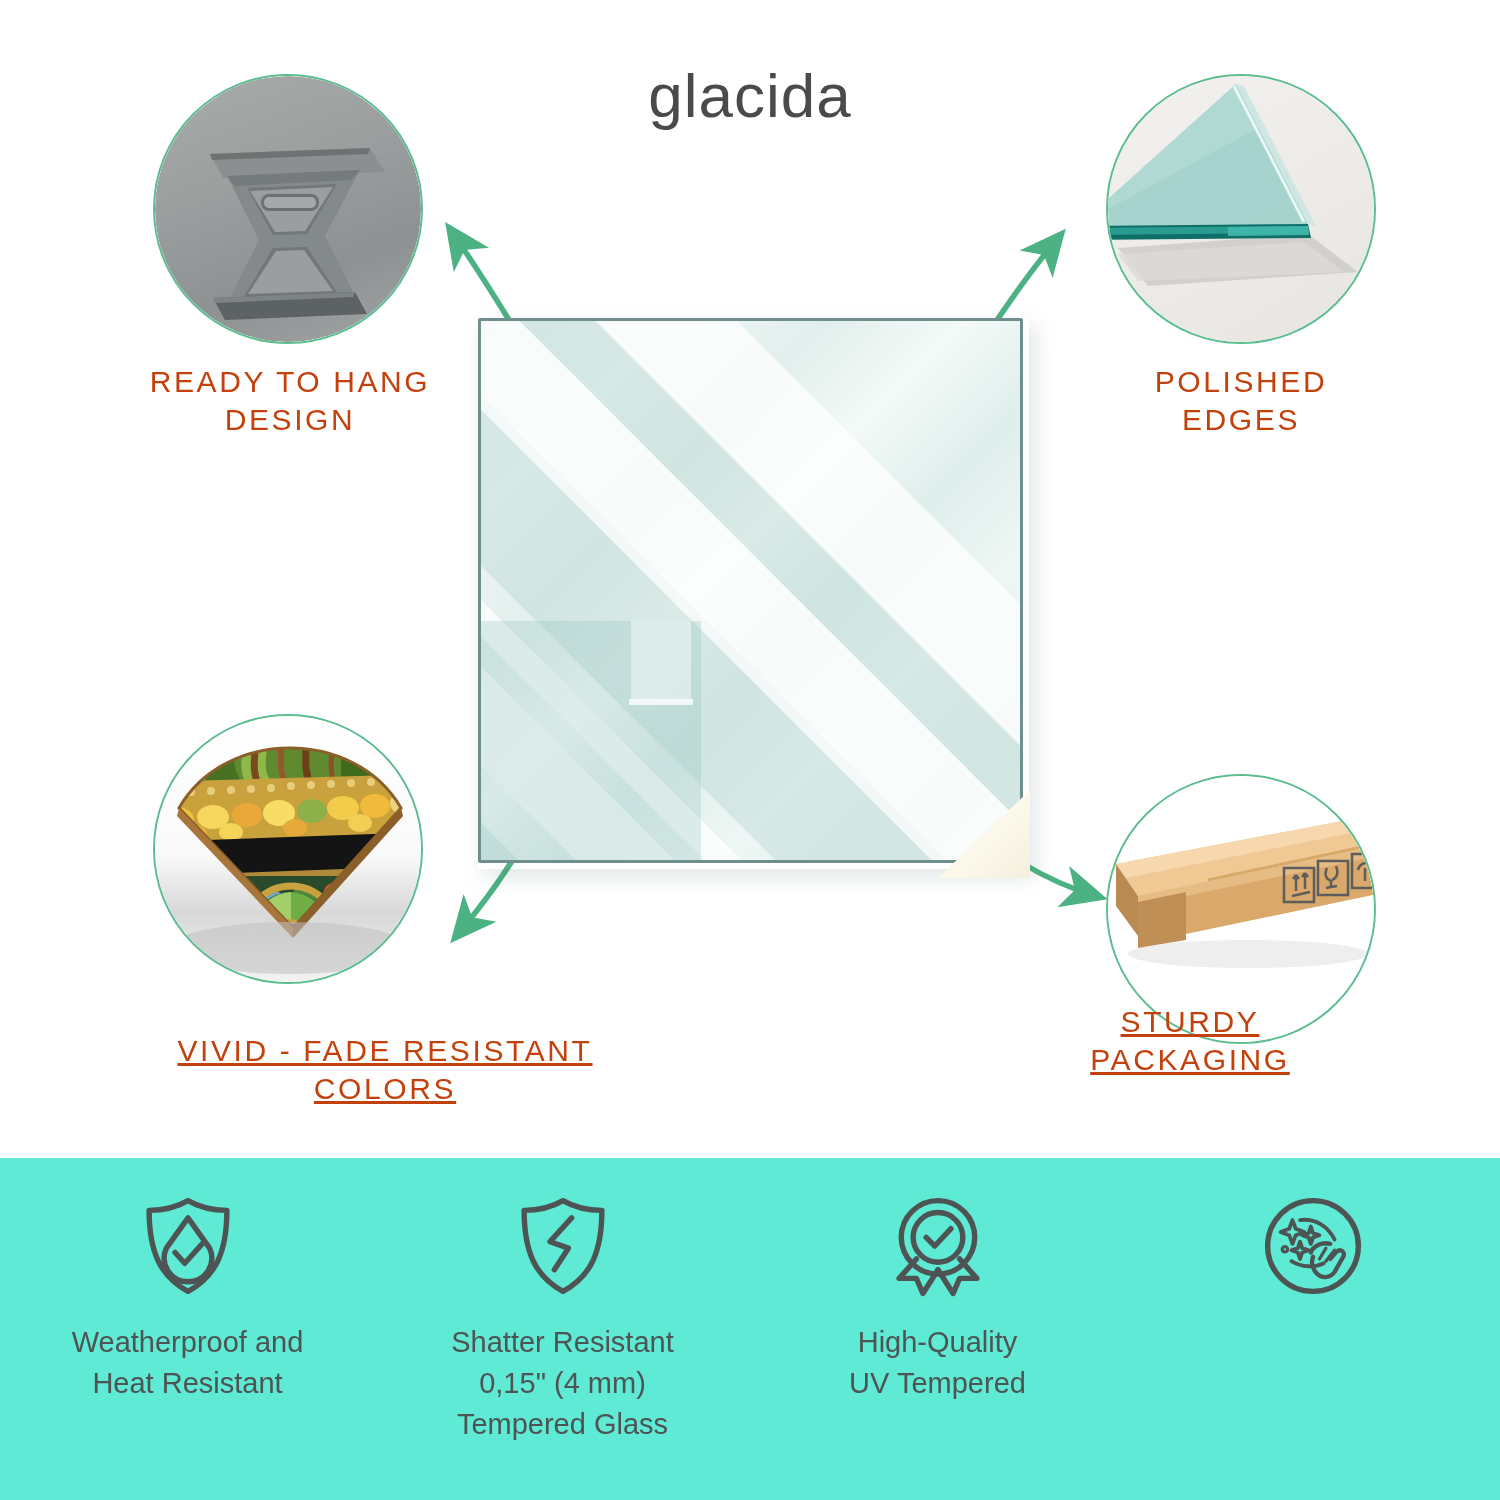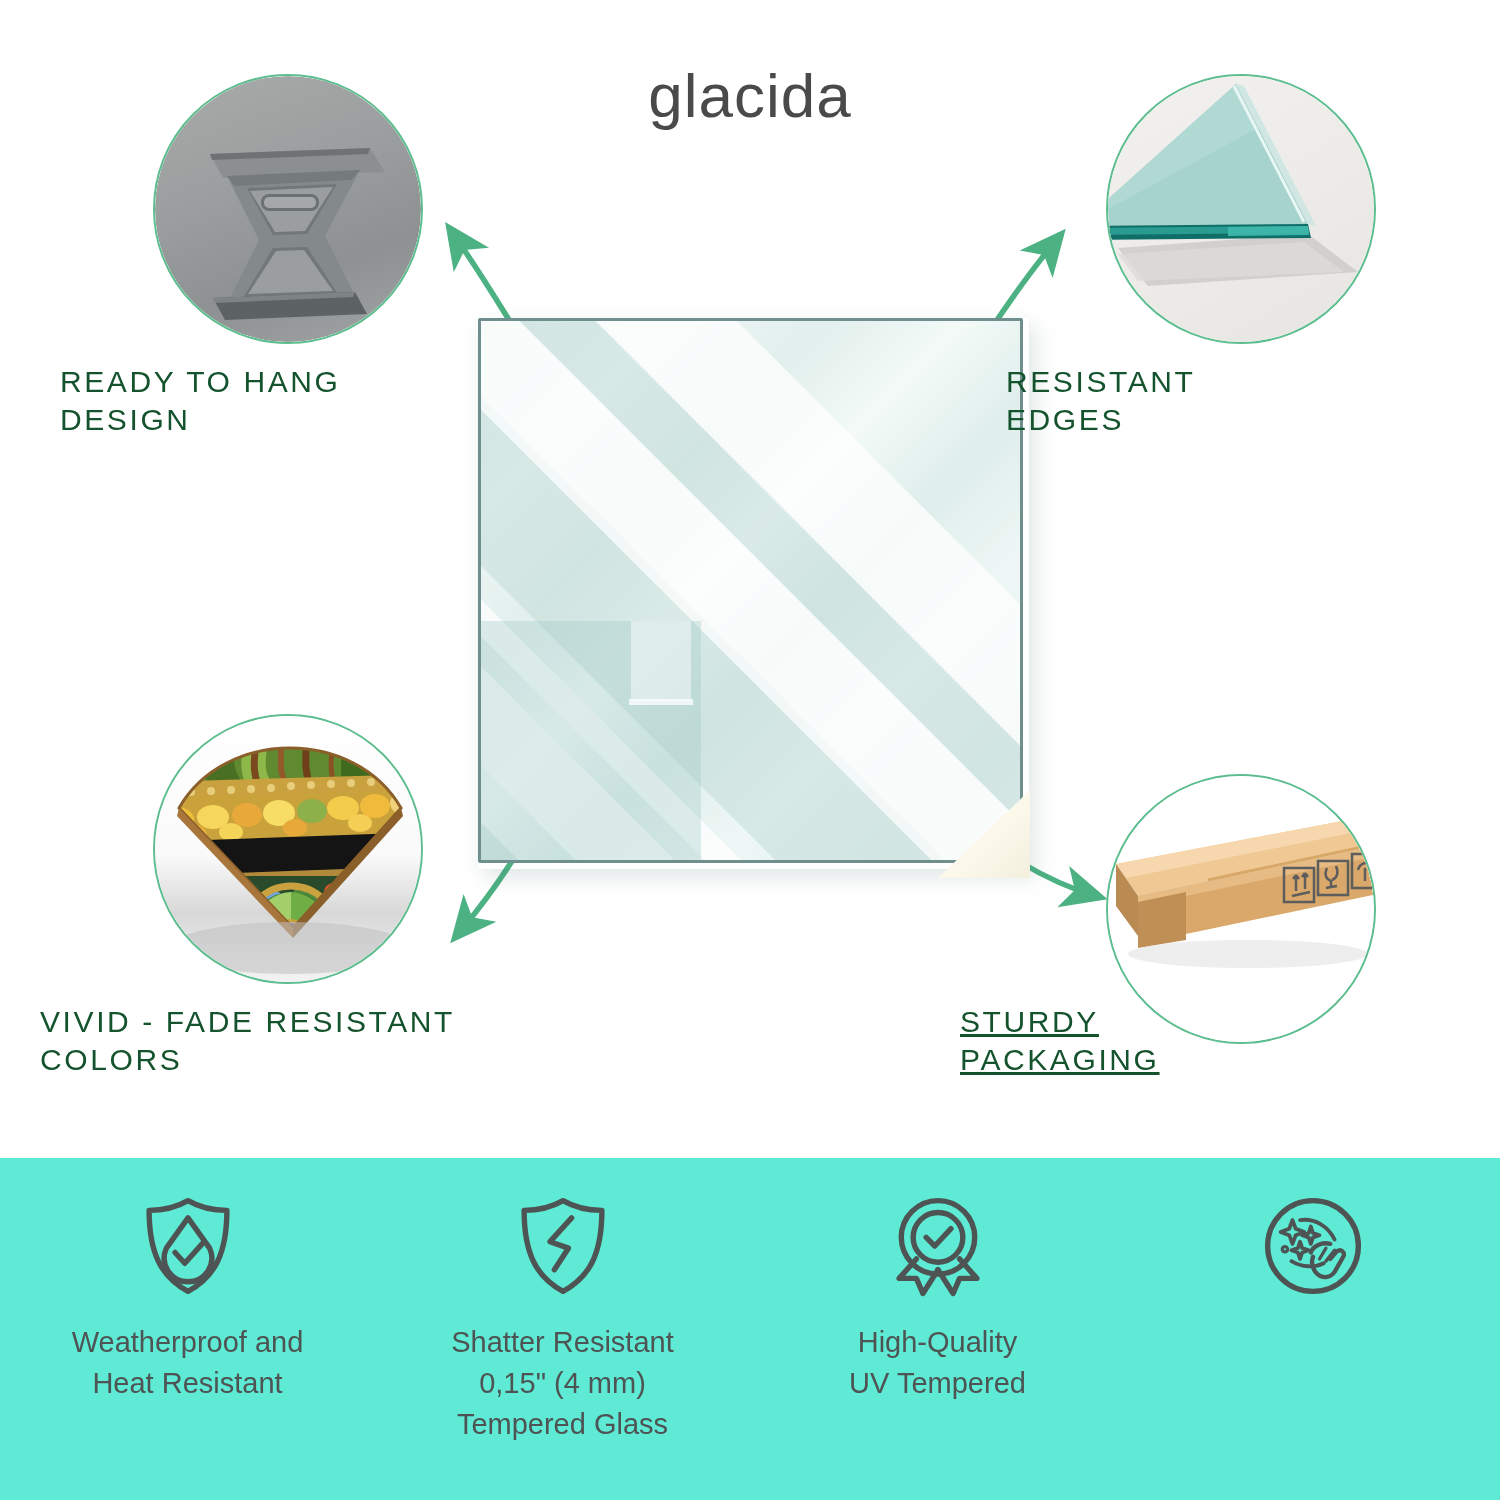--- a/index.html
+++ b/index.html
@@ -28,25 +28,25 @@
     border-radius:50%;
     border:2px solid #5cbd8e;
     overflow:hidden;
     background:#fff;
   }
   .circle-inner { position:absolute; inset:0; border-radius:50%; overflow:hidden; }
 
   
   .clabel {
     position:absolute;
-    text-align:left;
+    text-align:center;
     font-size:30px;
     letter-spacing:2.6px;
     line-height:1.28;
-    color:#14532d;
+    color:#c2410c;
     white-space:pre-line;
   }
 
   
   .glass {
     position:absolute;
     left:478px; top:318px; width:545px; height:545px;
     background:linear-gradient(135deg,#e4f1ee 0%,#eef7f5 18%,#e2efec 32%,#f3faf8 45%,#dfeeeb 58%,#eef7f5 72%,#e3f0ed 88%,#edf6f4 100%);
     border:3px solid #6e8f8e;
     border-radius:2px;
@@ -165,21 +165,21 @@
 
           <path d="M-32,150 L200,148 L203,162 L-32,164 Z" fill="#0f6f68"></path>
           <path d="M-32,152 L200,150 L201,157 L-32,159 Z" fill="#2a9b91"></path>
           <path d="M120,151 L200,150 L201,159 L120,160 Z" fill="#3fb9ac" opacity=".9"></path>
 
           <path d="M126,10 L196,146" stroke="#e8f6f4" stroke-width="3" fill="none"></path>
         </svg>
       </div>
     </div>
   </div>
-  <div class="clabel" style="left:1006px; top:363px; width:470px;">RESISTANT
+  <div class="clabel" style="left:1006px; top:363px; width:470px;">POLISHED
 EDGES</div>
 
   <div class="circle-wrap" style="left:153px; top:714px;">
     <div class="circle">
       <div class="circle-inner" style="background:linear-gradient(180deg,#ffffff 0%,#fafafa 52%,#d8d8d8 74%,#f3f3f3 100%);">
         <svg viewBox="0 0 270 270" width="270" height="270">
           <defs>
             <clipPath id="artclip">
               <path d="M24,92 C70,12 200,12 246,92 L138,212 Z"></path>
             </clipPath>
@@ -261,21 +261,21 @@
 
           <path d="M24,92 C70,12 200,12 246,92 L138,212 Z" fill="none" stroke="#8a5f2a" stroke-width="3"></path>
           <path d="M24,92 L138,212 L138,222 L22,100 Z" fill="#a8763a"></path>
           <path d="M246,92 L138,212 L138,222 L248,100 Z" fill="#8a5f2a"></path>
 
           <ellipse cx="135" cy="232" rx="120" ry="26" fill="#bfbfbf" opacity=".55"></ellipse>
         </svg>
       </div>
     </div>
   </div>
-  <div class="clabel" style="left:40px; top:1003px; width:690px;">VIVID - FADE RESISTANT
+  <div class="clabel" style="left:40px; top:1032px; width:690px;text-decoration:underline;">VIVID - FADE RESISTANT
 COLORS</div>
 
   <div class="circle-wrap" style="left:1106px; top:774px;">
     <div class="circle">
       <div class="circle-inner" style="background:#ffffff;">
         <svg viewBox="0 0 270 270" width="270" height="270">
 
           <path d="M8,88 L250,42 L270,70 L30,120 Z" fill="#f0c894"></path>
           <path d="M8,88 L250,42 L258,54 L18,102 Z" fill="#f7d8ae"></path>
 

